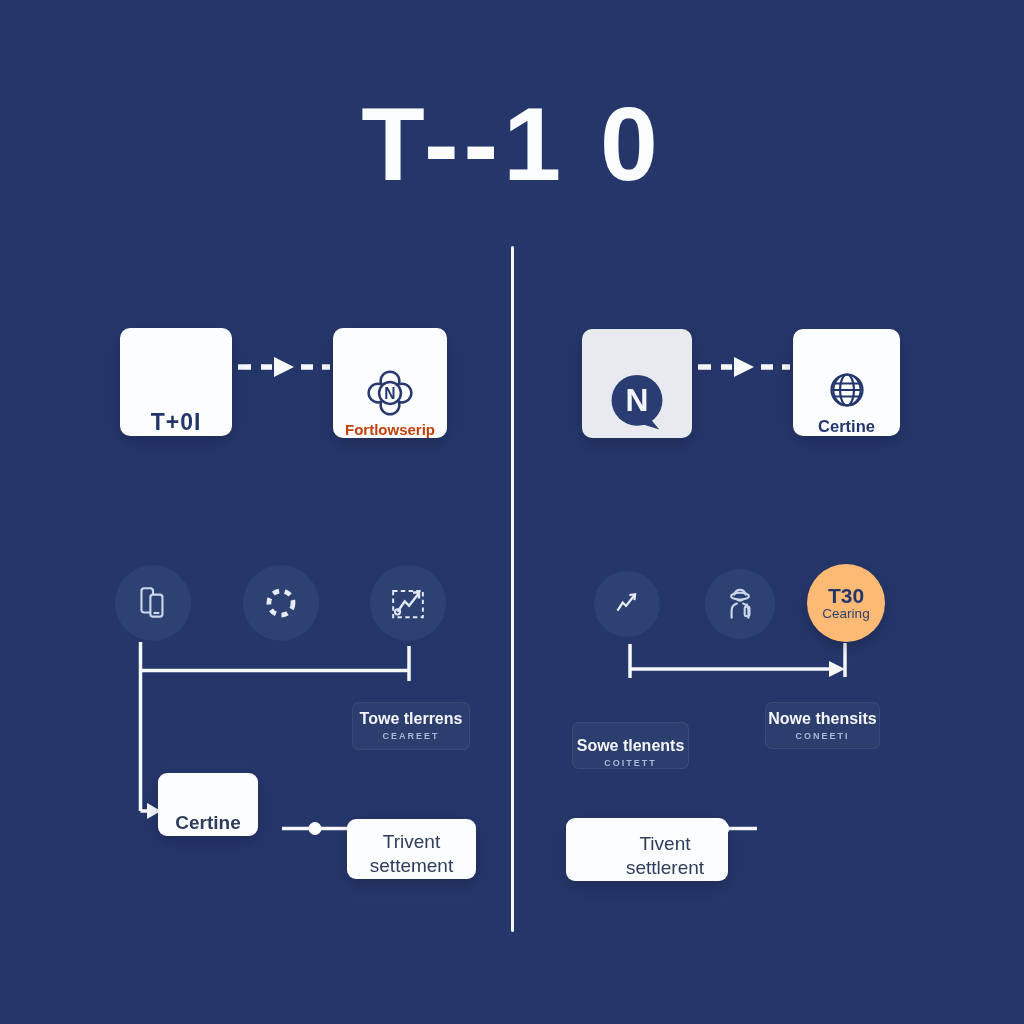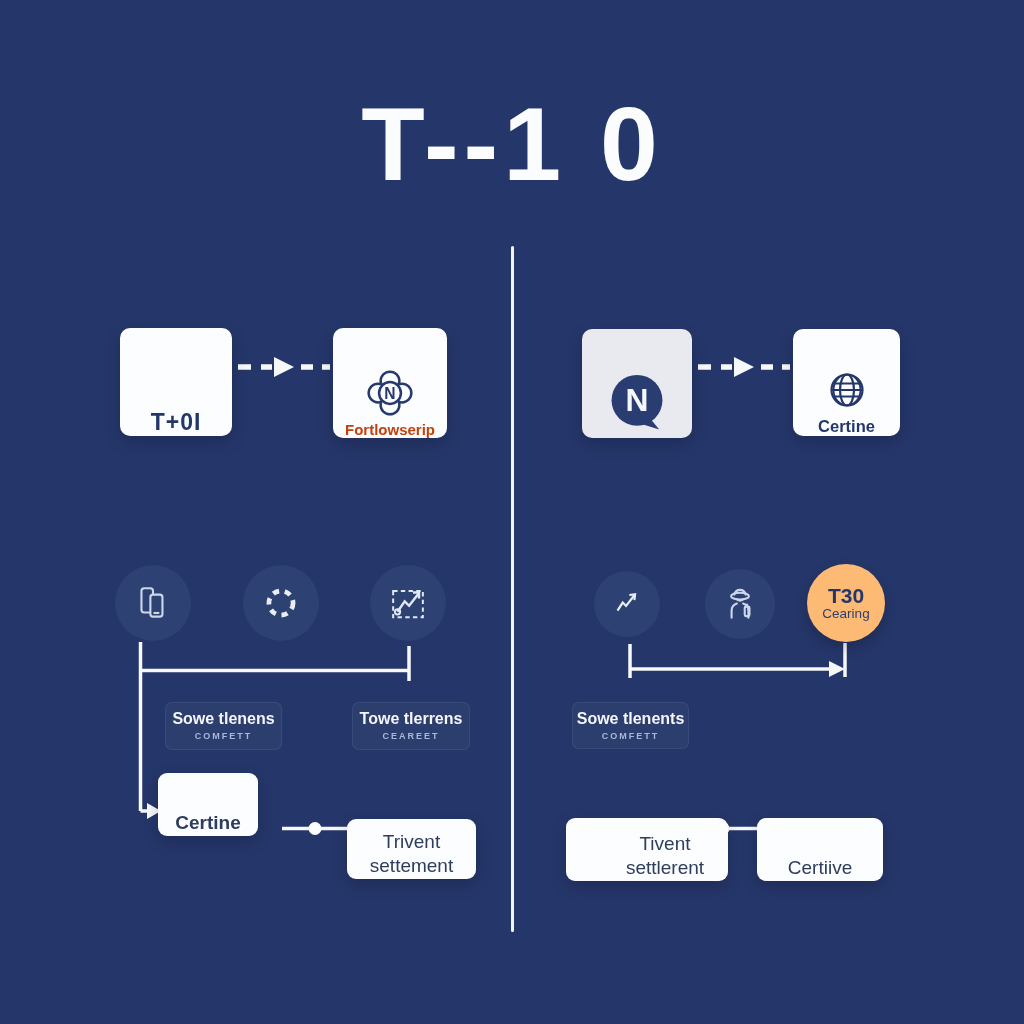--- a/index.html
+++ b/index.html
@@ -171,45 +171,41 @@
         <rect x="24.5" y="22.5" width="4.5" height="9" rx="1.2"></rect>
         <line x1="26.7" y1="20.5" x2="26.7" y2="22.5"></line>
       </g>
     </svg>
   </div>
   <div class="abs circle light" style="left:807px;top:564px;width:78px;height:78px;">
     <span class="t30-title">T30</span>
     <span class="t30-sub">Cearing</span>
   </div>
 
-  <div class="abs tagbox" style="left:165px;top:702px;width:115px;height:46px;">
-    <span class="tag-title">Sowe tlenens</span>
-    <span class="tag-sub">COMFETT</span>
-  </div>
   <div class="abs tagbox" style="left:352px;top:702px;width:116px;height:46px;">
     <span class="tag-title">Towe tlerrens</span>
     <span class="tag-sub">CEAREET</span>
   </div>
 
-  <div class="abs tagbox" style="left:572px;top:702px;width:115px;height:45px;">
+  <div class="abs tagbox" style="left:572px;top:722px;width:115px;height:45px;justify-content:flex-end;">
     <span class="tag-title">Sowe tlenents</span>
-    <span class="tag-sub">COMFETT</span>
+    <span class="tag-sub">COITETT</span>
+  </div>
+  <div class="abs tagbox" style="left:765px;top:702px;width:113px;height:45px;">
+    <span class="tag-title">Nowe thensits</span>
+    <span class="tag-sub">CONEETI</span>
   </div>
 
   <div class="abs whitebox bottombox" style="left:158px;top:752px;width:100px;height:63px;font-weight:bold;">
     <span class="bottom-line">Certine</span>
     <span class="bottom-line"></span>
   </div>
   <div class="abs whitebox bottombox" style="left:347px;top:798px;width:129px;height:60px;">
     <span class="bottom-line">Trivent</span>
     <span class="bottom-line">settement</span>
   </div>
 
   <div class="abs whitebox bottombox" style="left:566px;top:797px;width:126px;height:63px;padding-left:36px;">
     <span class="bottom-line">Tivent</span>
     <span class="bottom-line">settlerent</span>
   </div>
-  <div class="abs whitebox bottombox" style="left:757px;top:797px;width:126px;height:63px;">
-    <span class="bottom-line">Certiive</span>
-    <span class="bottom-line"></span>
-  </div>
 
 </div>
 
 </body></html>

